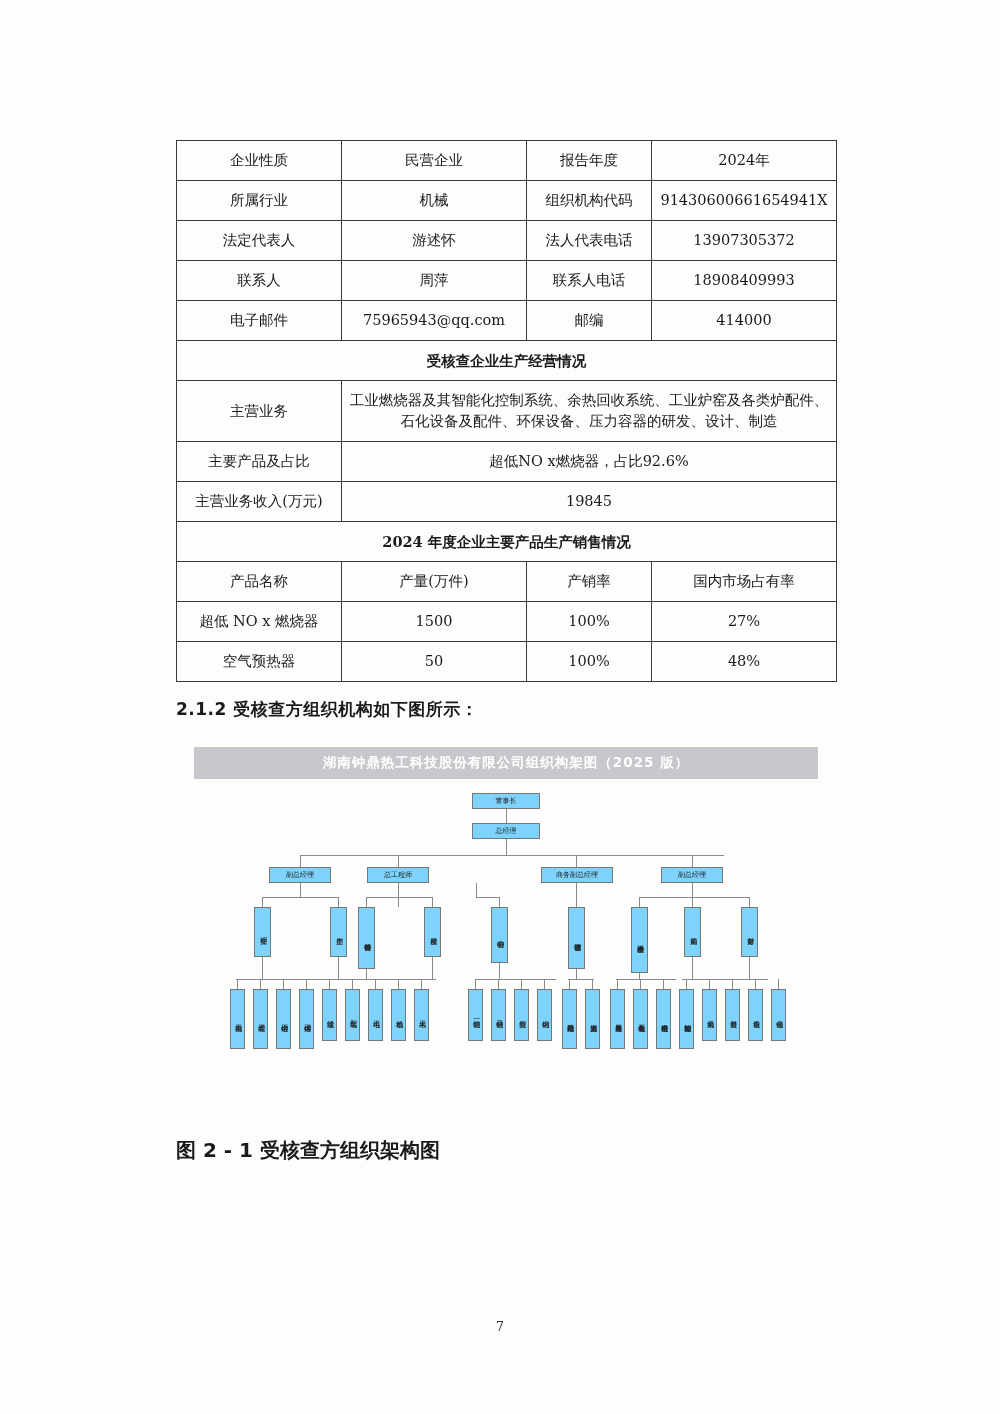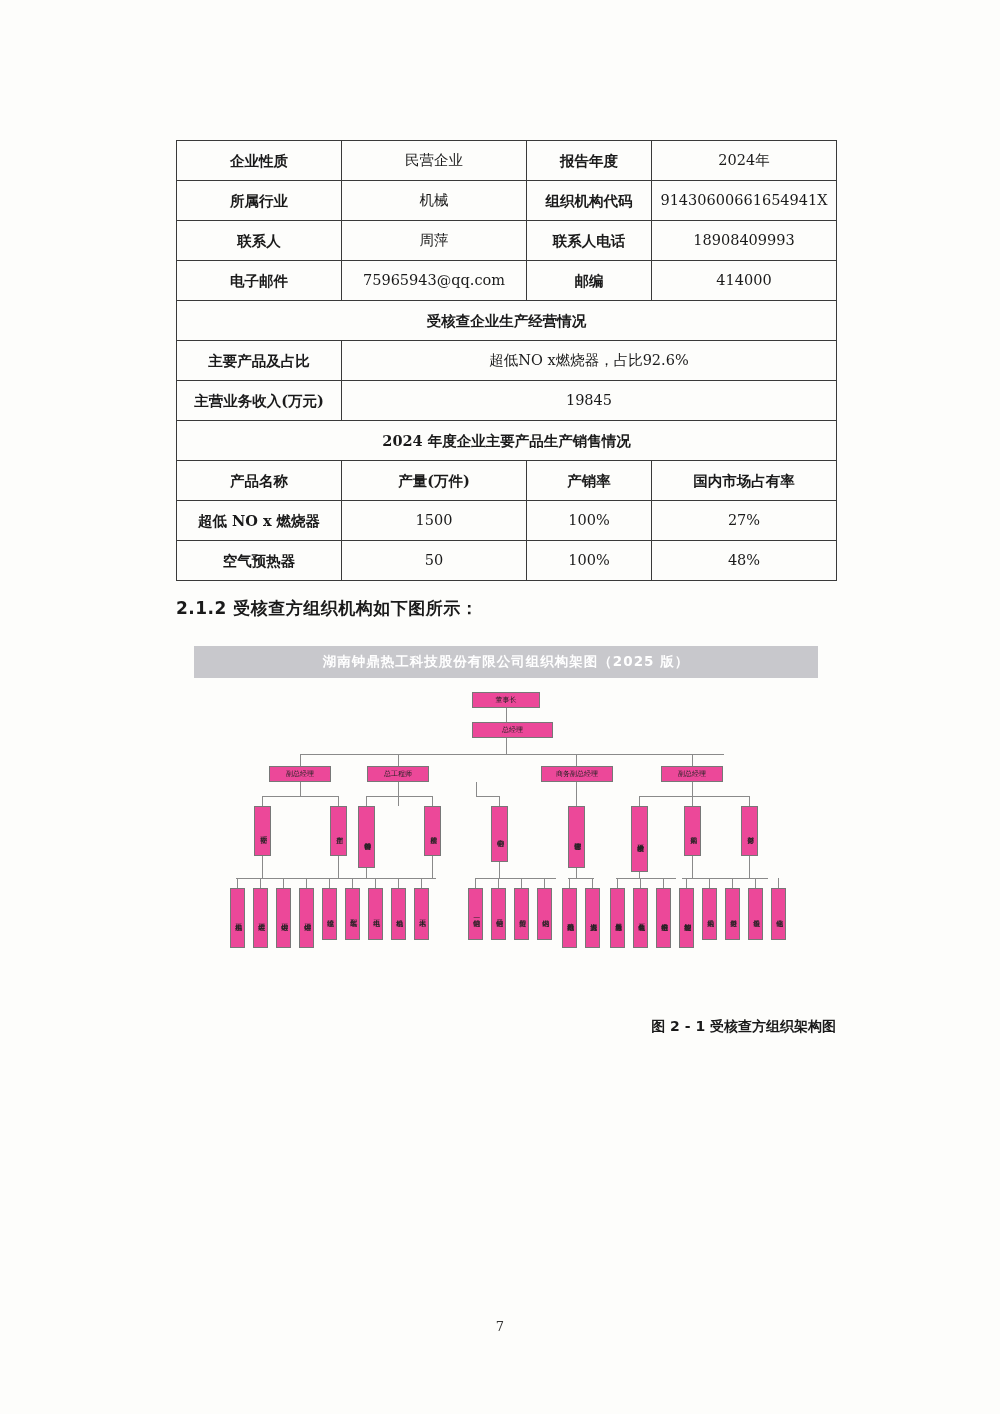--- a/index.html
+++ b/index.html
@@ -31,21 +31,21 @@
   }
   table.info td {
     border: 1px solid #3a3a3a;
     padding: 9px 6px;
     text-align: center;
     vertical-align: middle;
     line-height: 1.45;
     font-family: "DejaVu Serif", "Liberation Serif", serif;
   }
   td.lbl {
-    font-weight: bold;
+    font-weight: normal;
     font-size: 14.5px;
   }
   td.val {
     font-weight: normal;
   }
   td.sect {
     font-weight: bold;
     font-size: 14.5px;
   }
   td.justify {
@@ -80,21 +80,21 @@
   }
   .org-chart {
     position: relative;
     height: 330px;
     width: 660px;
     margin-top: 10px;
   }
   .node {
     position: absolute;
     border: 1px solid #777;
-    background: #ec4899;
+    background: #7dd3fc;
     font-size: 7px;
     color: #222;
     text-align: center;
     box-sizing: border-box;
     font-family: "DejaVu Sans", "Liberation Sans", sans-serif;
     line-height: 1.05;
     display: flex;
     align-items: center;
     justify-content: center;
     overflow: hidden;
@@ -109,23 +109,24 @@
     writing-mode: vertical-rl;
     text-orientation: upright;
     letter-spacing: 0px;
     padding: 2px 0;
   }
   .ln {
     position: absolute;
     background: #8a8a8a;
   }
   .fig-cap {
-    text-align: right;
-    font-size: 14px;
+    text-align: left;
+    font-size: 20px;
     font-weight: bold;
+    margin-top: 18px;
     font-family: "DejaVu Sans", "Liberation Sans", sans-serif;
   }
   .page-num {
     position: absolute;
     bottom: 80px;
     left: 0;
     width: 1000px;
     text-align: center;
     font-size: 13px;
     font-family: "DejaVu Serif", "Liberation Serif", serif;
@@ -152,35 +153,45 @@
           <td class="lbl">报告年度</td>
           <td class="val">2024年</td>
         </tr>
         <tr>
           <td class="lbl">所属行业</td>
           <td class="val">机械</td>
           <td class="lbl">组织机构代码</td>
           <td class="val">91430600661654941X</td>
         </tr>
         <tr>
+          <td class="lbl">法定代表人</td>
+          <td class="val">游述怀</td>
+          <td class="lbl">法人代表电话</td>
+          <td class="val">13907305372</td>
+        </tr>
+        <tr>
           <td class="lbl">联系人</td>
           <td class="val">周萍</td>
           <td class="lbl">联系人电话</td>
           <td class="val">18908409993</td>
         </tr>
         <tr>
           <td class="lbl">电子邮件</td>
           <td class="val">75965943@qq.com</td>
           <td class="lbl">邮编</td>
           <td class="val">414000</td>
         </tr>
         <tr>
           <td class="sect" colspan="4">受核查企业生产经营情况</td>
         </tr>
         <tr>
+          <td class="lbl">主营业务</td>
+          <td class="val justify" colspan="3">工业燃烧器及其智能化控制系统、余热回收系统、工业炉窑及各类炉配件、石化设备及配件、环保设备、压力容器的研发、设计、制造</td>
+        </tr>
+        <tr>
           <td class="lbl">主要产品及占比</td>
           <td class="val" colspan="3">超低NO x燃烧器，占比92.6%</td>
         </tr>
         <tr>
           <td class="lbl">主营业务收入(万元)</td>
           <td class="val" colspan="3">19845</td>
         </tr>
         <tr>
           <td class="sect" colspan="4">2024 年度企业主要产品生产销售情况</td>
         </tr>
@@ -207,21 +218,21 @@
 
     <div class="heading">2.1.2 受核查方组织机构如下图所示：</div>
 
     <div class="org-wrap">
       <div class="org-title">湖南钟鼎热工科技股份有限公司组织构架图（2025 版）</div>
       <div class="org-chart">
 
         <div class="node h" style="left:296px; top:4px; width:68px;">董事长</div>
         <div class="ln" style="left:330px; top:20px; width:1px; height:14px;"></div>
 
-        <div class="node h" style="left:296px; top:34px; width:81px;">总经理</div>
+        <div class="node h" style="left:296px; top:34px; width:68px;">总经理</div>
         <div class="ln" style="left:330px; top:50px; width:1px; height:16px;"></div>
 
         <div class="ln" style="left:124px; top:66px; width:424px; height:1px;"></div>
         <div class="ln" style="left:124px; top:66px; width:1px; height:12px;"></div>
         <div class="ln" style="left:222px; top:66px; width:1px; height:12px;"></div>
         <div class="ln" style="left:400px; top:66px; width:1px; height:12px;"></div>
         <div class="ln" style="left:516px; top:66px; width:1px; height:12px;"></div>
 
         <div class="node h" style="left:93px; top:78px; width:62px;">副总经理</div>
         <div class="node h" style="left:191px; top:78px; width:62px;">总工程师</div>

